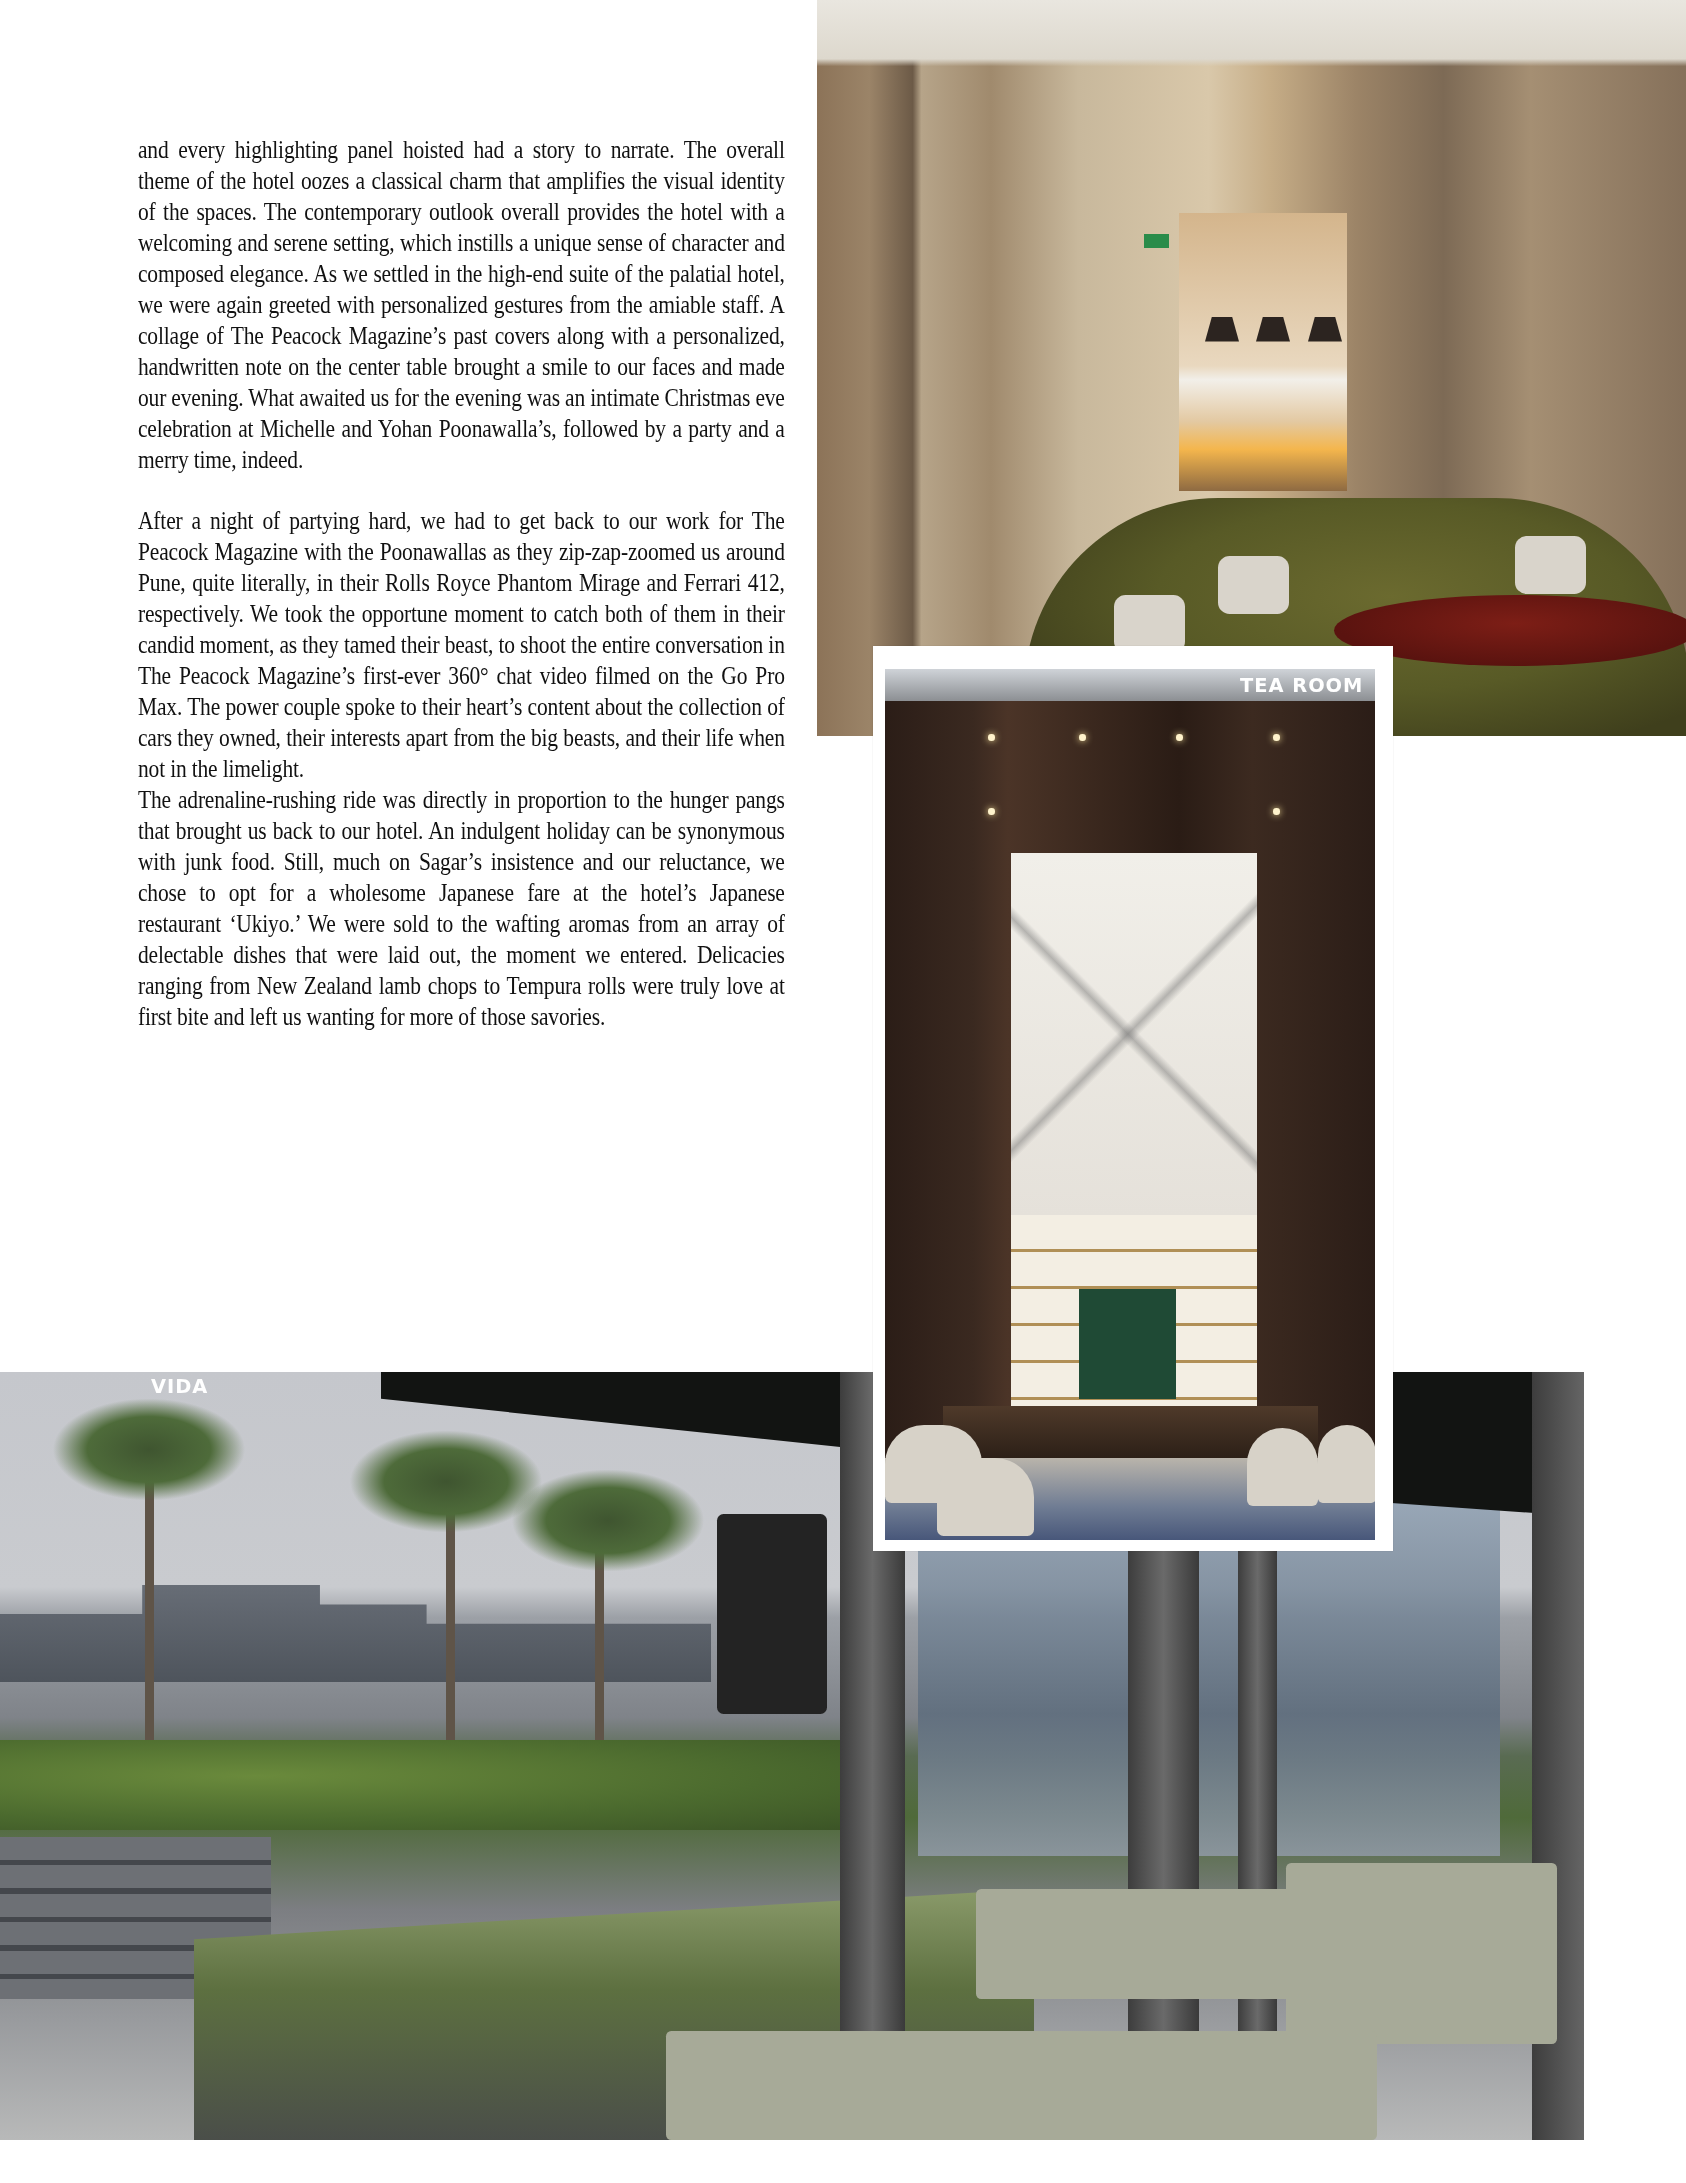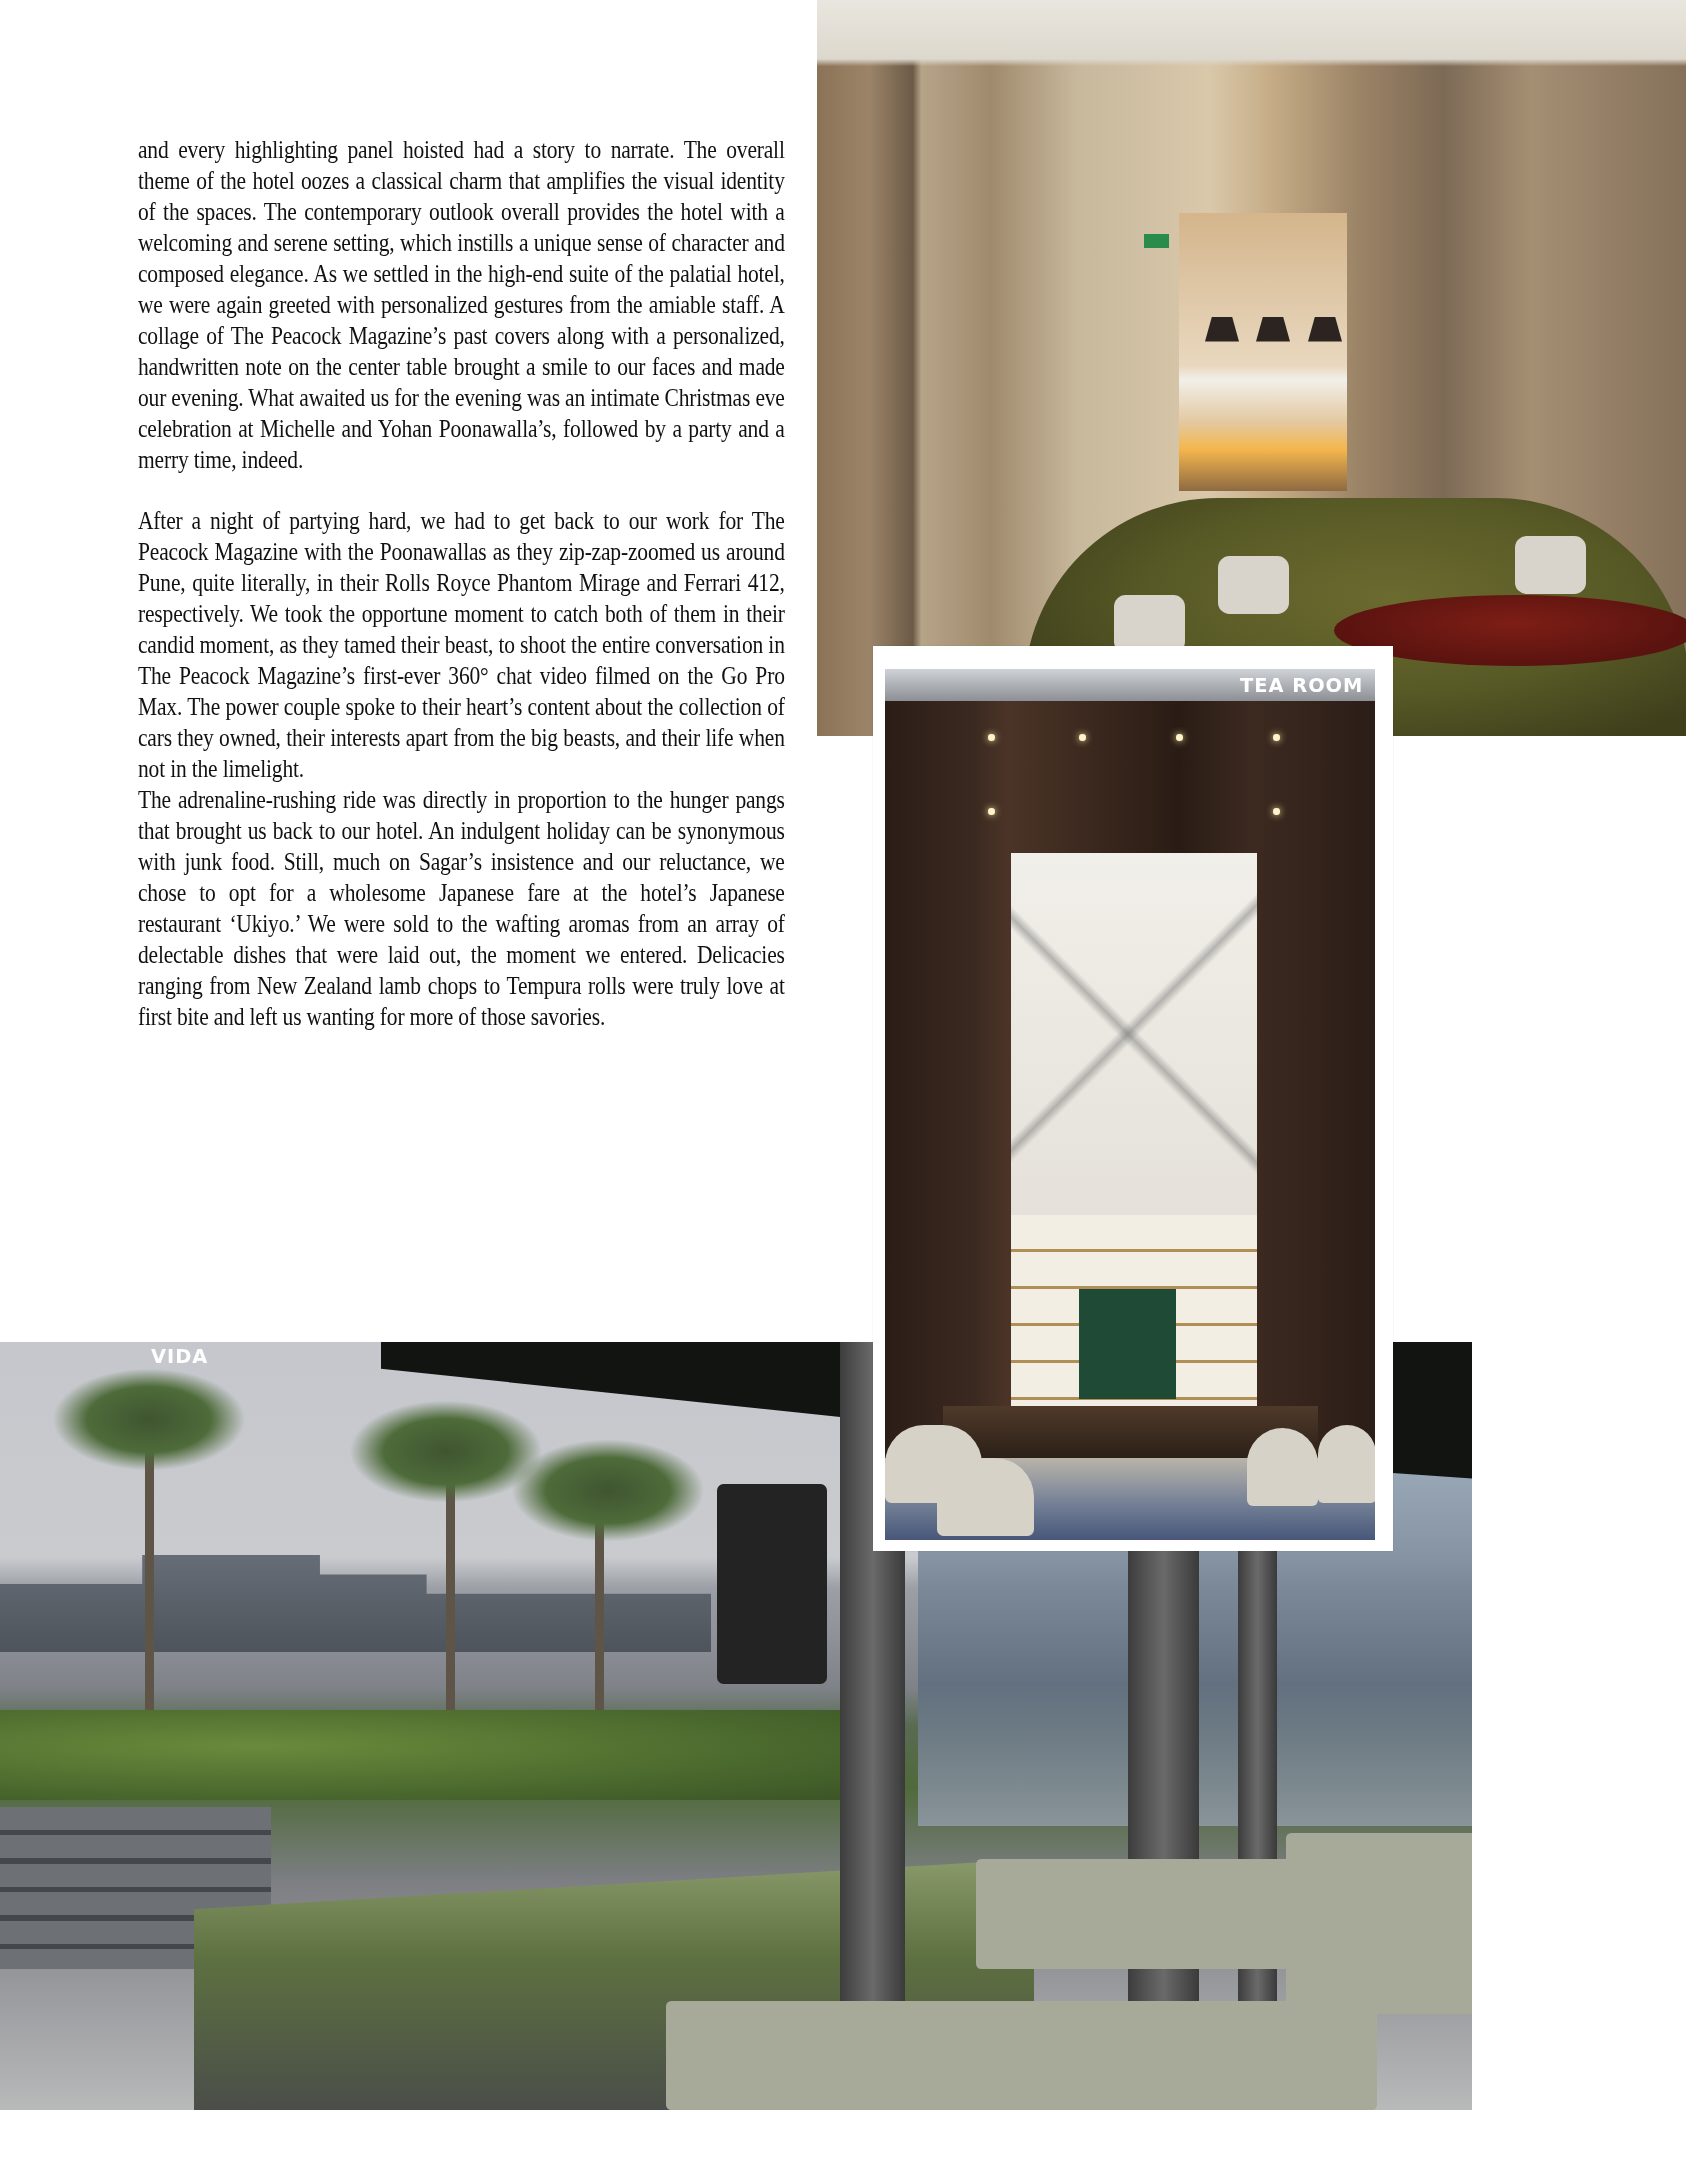--- a/index.html
+++ b/index.html
@@ -51,21 +51,21 @@
       linear-gradient(180deg,#f1efe9,#e5e1da); }
   .photo-tea .shelves { position:absolute; left:126px; top:546px; width:246px; height:194px;
     background:repeating-linear-gradient(180deg,#f3eee3 0 34px,#b08f56 34px 37px); }
   .photo-tea .greenpanel { position:absolute; left:194px; top:620px; width:97px; height:110px; background:#1f4a35; }
   .photo-tea .counter { position:absolute; left:58px; top:737px; width:375px; height:52px; background:linear-gradient(180deg,#4f3a2a,#2c2017); }
   .photo-tea .floor { position:absolute; left:0; top:789px; width:100%; height:82px; background:linear-gradient(180deg,#b9b4ab,#6f7c93 60%,#48577a); }
   .photo-tea .chair { position:absolute; width:97px; height:78px; background:#d7d2c8; border-radius:39px 39px 6.5px 6.5px; }
   .photo-tea .dot { position:absolute; width:6.5px; height:6.5px; border-radius:50%; background:#fff3cc; box-shadow:0 0 7.8px #ffe9a0; }
 
   
-  .photo-vida { left:0; top:1342px; width:1472px; height:768px;
+  .photo-vida { left:0; top:1372px; width:1584px; height:768px;
     background:linear-gradient(180deg,#c5c7cc 0%,#c9cbcf 28%,#9ca0a6 32%,#7f8389 45%,#596b52 50%,#4f6a3a 58%,#7c7e82 70%,#9a9c9f 85%,#b8b9b9 100%);
   }
   .photo-vida .roof { position:absolute; left:381px; top:0; width:1267px; height:149px; background:#121412; clip-path:polygon(0 0,100% 0,100% 100%,75% 85%,0 18%); }
   .photo-vida .buildings { position:absolute; left:0; top:213px; width:711px; height:97px; background:linear-gradient(180deg,#676d76,#4e545c); clip-path:polygon(0 30%,20% 30%,20% 0,45% 0,45% 20%,60% 20%,60% 40%,100% 40%,100% 100%,0 100%); }
   .photo-vida .glass { position:absolute; left:918px; top:129px; width:582px; height:355px; background:linear-gradient(180deg,#93a3b4,#5f6e7e 60%,#8e98a2); opacity:0.9; }
   .photo-vida .pillar { position:absolute; top:0; height:768px; background:linear-gradient(90deg,#3d3d3d,#6a6a6a 50%,#3a3a3a); }
   .photo-vida .palm { position:absolute; width:9px; background:#5f5448; }
   .photo-vida .frond { position:absolute; width:194px; height:103px; border-radius:50%; background:radial-gradient(ellipse,#3f5530 0%,#4e6b3a 45%,transparent 70%); }
   .photo-vida .hedge { position:absolute; left:0; top:368px; width:853px; height:90px; background:radial-gradient(ellipse at 30% 40%,#6a8a3c,#4b6a2e 60%,#3b5426); }
   .photo-vida .steps { position:absolute; left:0; top:465px; width:271px; height:162px; background:repeating-linear-gradient(180deg,#6d7075 0 23px,#44474c 23px 28.4px); }

